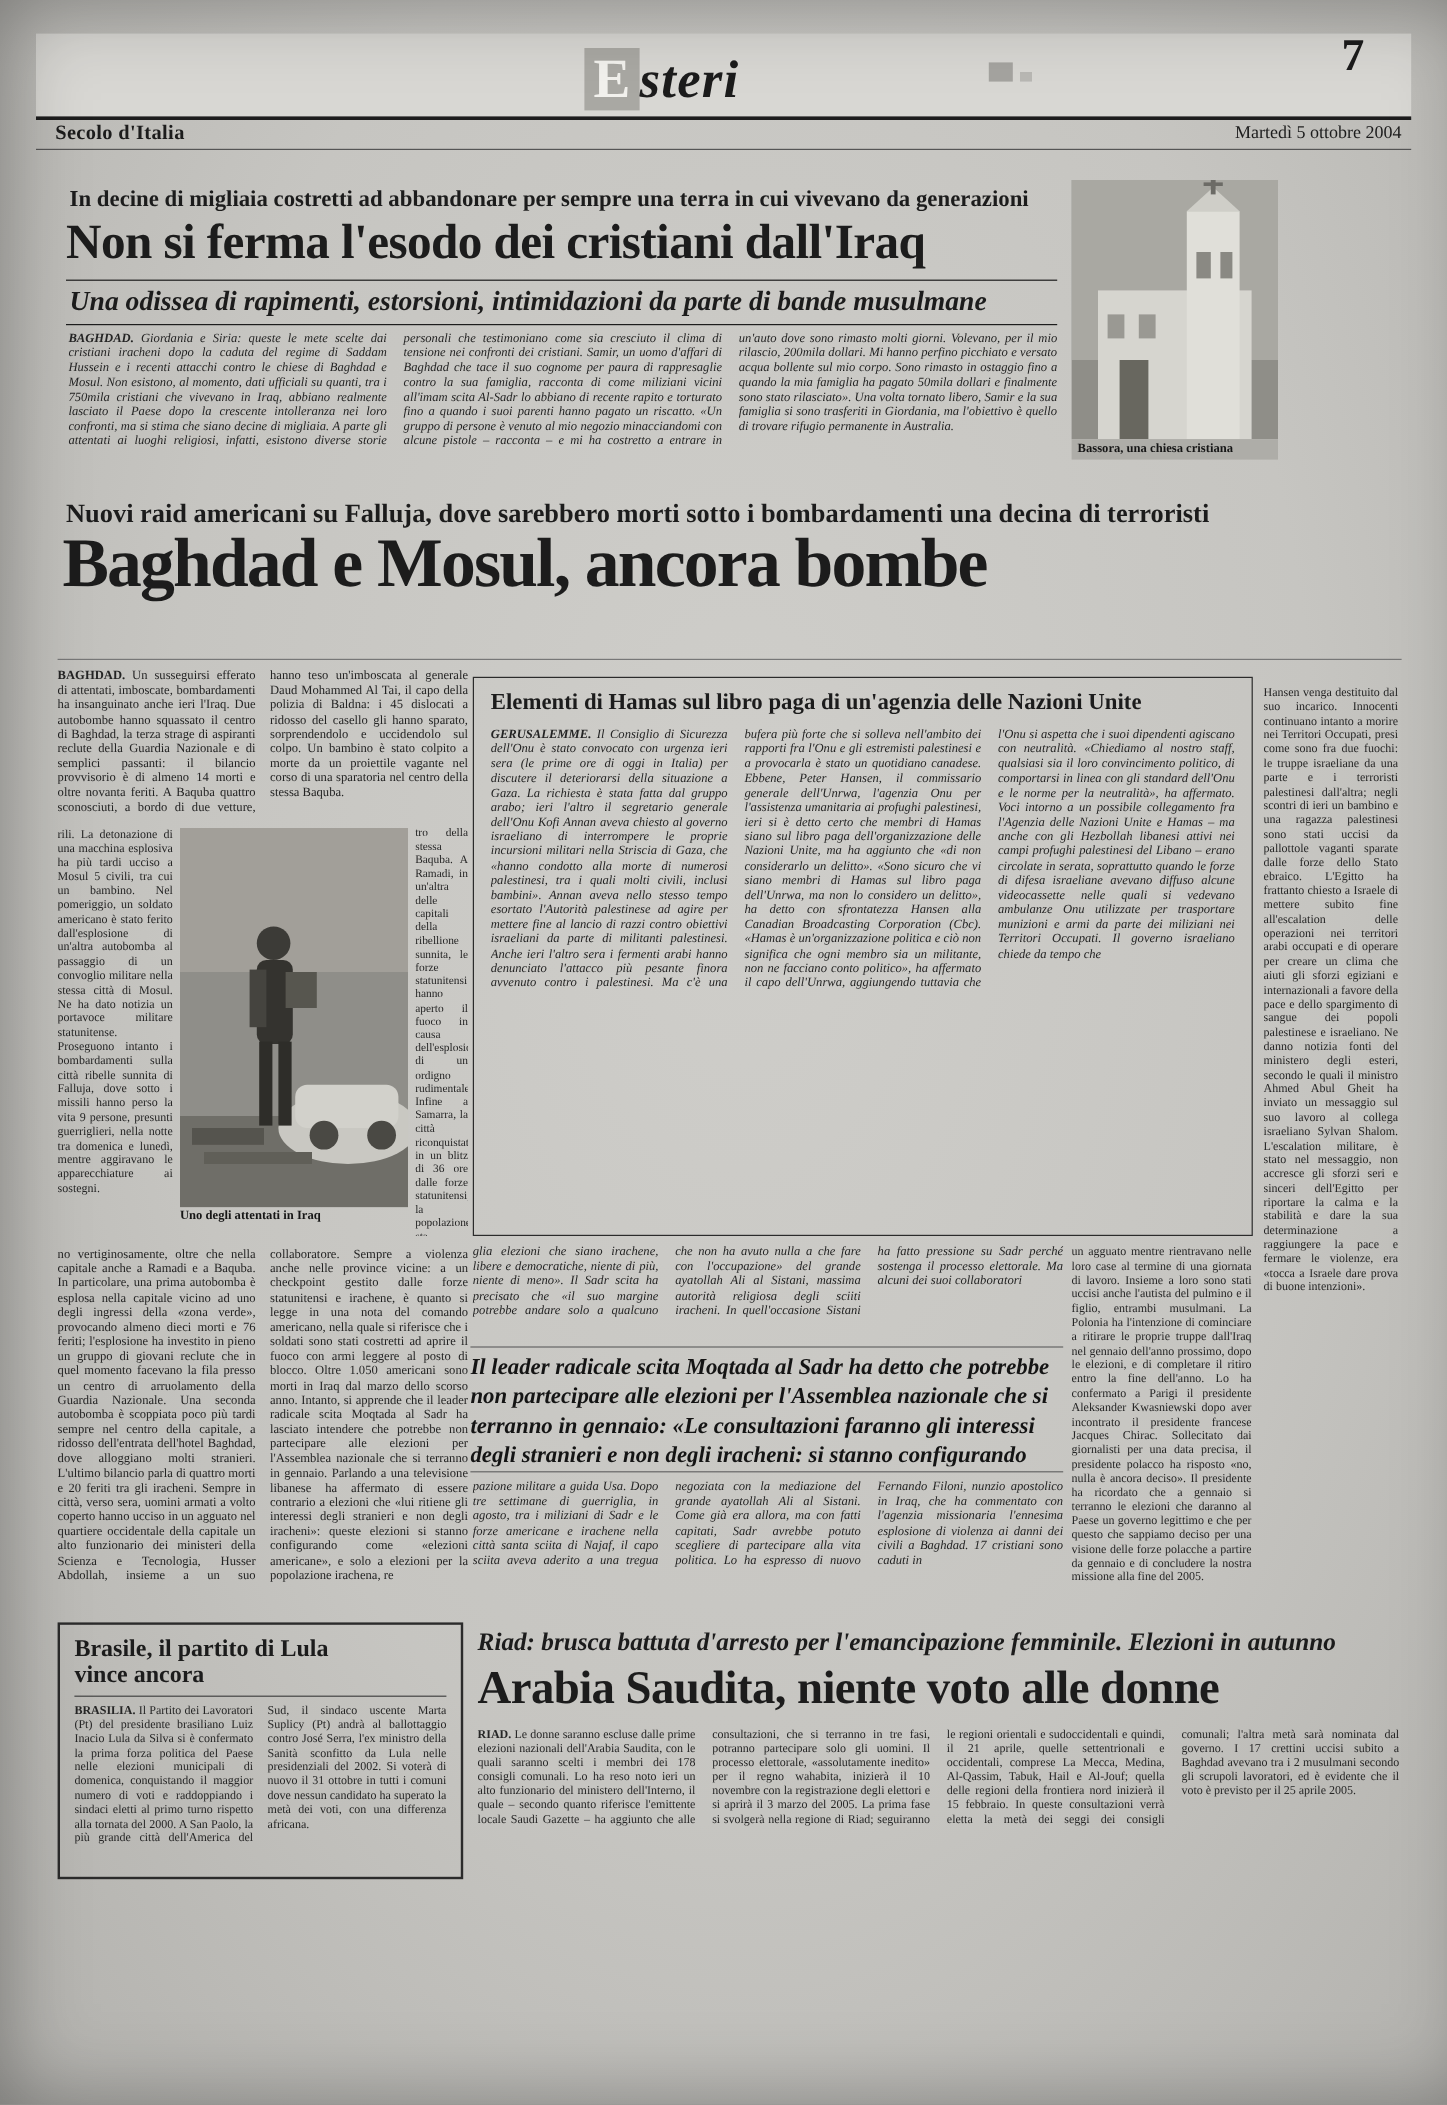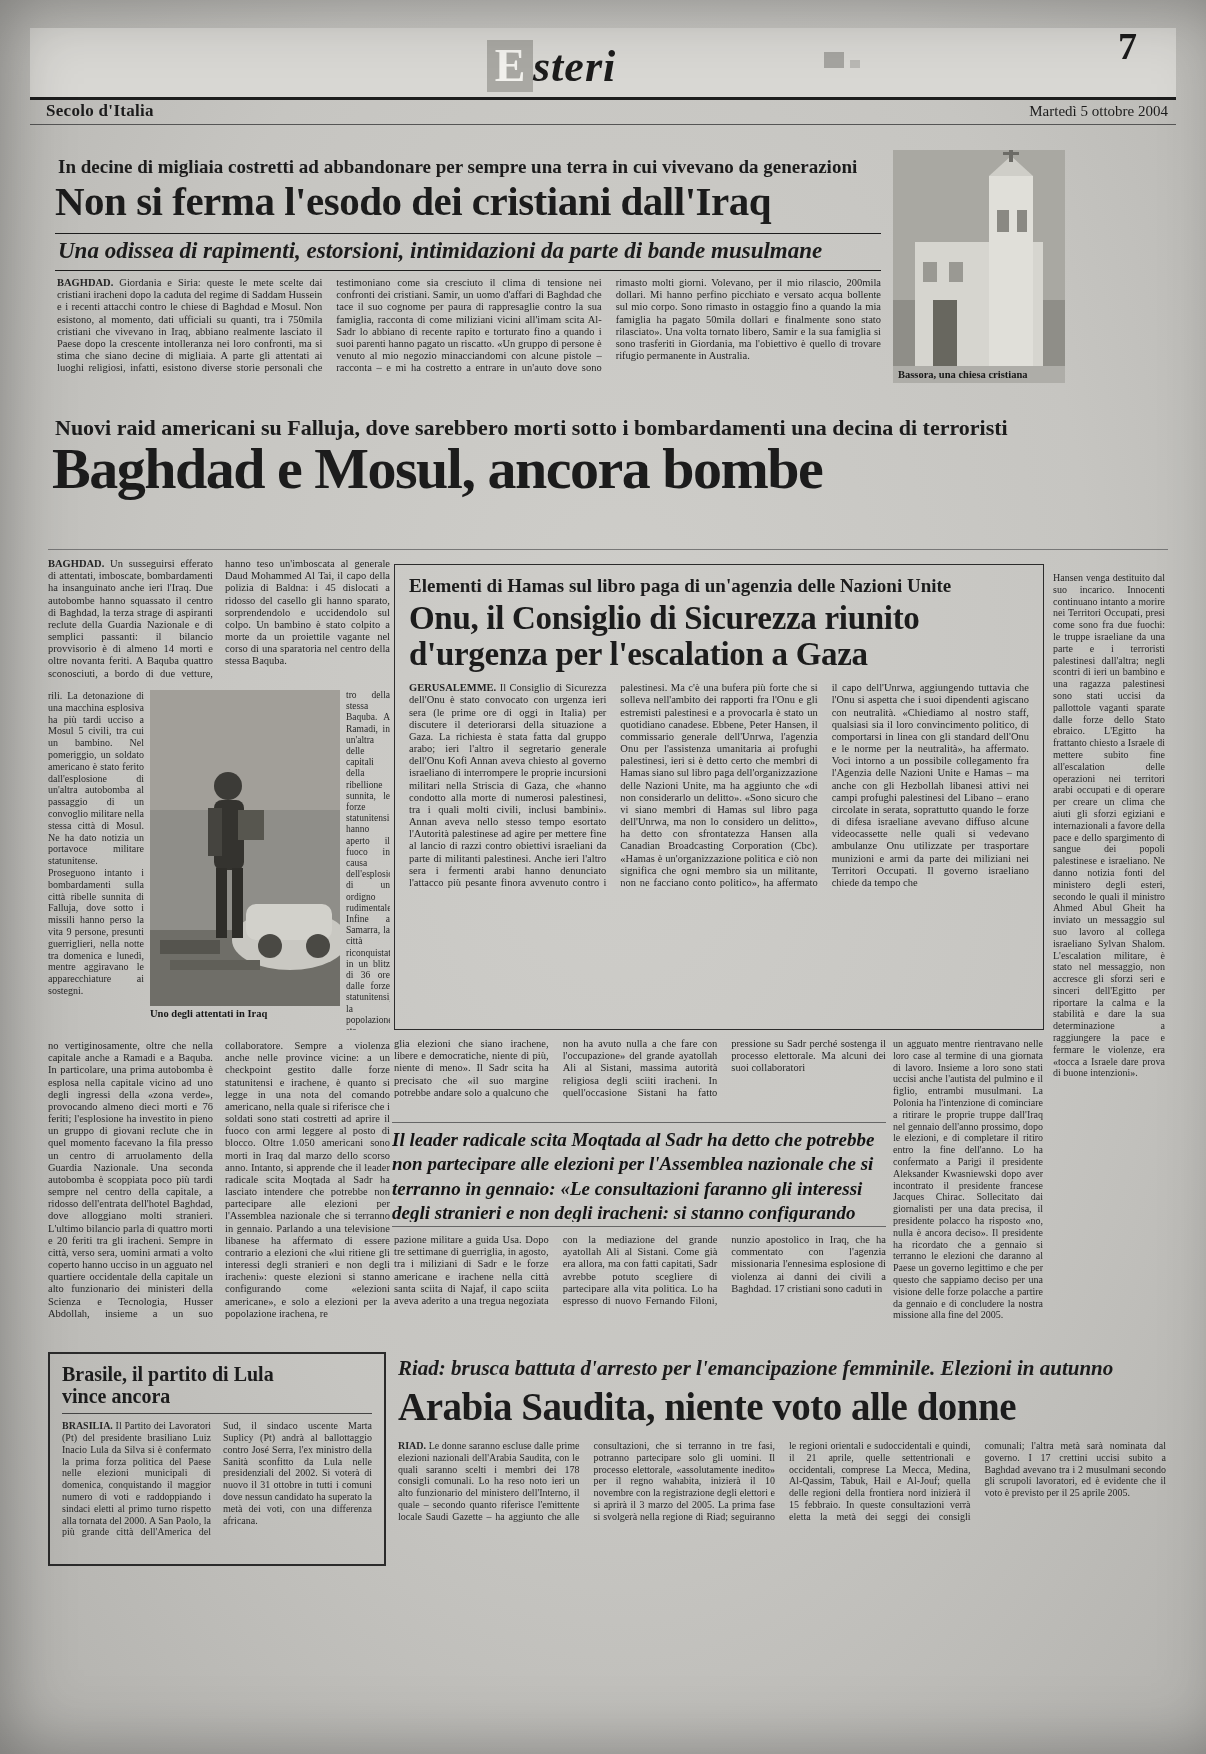--- a/index.html
+++ b/index.html
@@ -36,21 +36,21 @@
   .headline-3{font-weight:bold;font-size:33px;line-height:1.08;letter-spacing:-.3px;}
   .headline-4{font-weight:bold;font-size:39px;letter-spacing:-.5px;white-space:nowrap;}
   .headline-5{font-weight:bold;font-size:20px;line-height:1.08;}
   .subhead{font-style:italic;font-weight:bold;font-size:23px;}
   .subhead-2{font-style:italic;font-weight:bold;font-size:27px;letter-spacing:-.3px;}
   .bodytxt{
     font-size:10.5px;line-height:1.16;text-align:justify;
     overflow:hidden;hyphens:auto;color:#242424;
   }
   .cols2{column-count:2;column-gap:12px;}
-  .cols3{column-count:3;column-gap:14px;}
+  .cols3{column-count:3;column-gap:14px;font-style:italic;}
   .cols4{column-count:4;column-gap:14px;}
   .dl{font-weight:bold;}
   .photobox{background:#9a9994;overflow:hidden;}
   .caption{font-weight:bold;font-size:10.5px;padding:3px 5px;background:#aeada8;color:#161616;}
   .caption-plain{font-weight:bold;font-size:10.5px;padding:2px 0;color:#161616;}
   .newsbox{border:1px solid #2b2b2b;background:transparent;}
   .pullquote{font-weight:bold;font-style:italic;font-size:19px;line-height:1.28;color:#141414;}
   .tinytxt{font-size:10px;line-height:1.18;text-align:justify;overflow:hidden;hyphens:auto;color:#262626;}
   .sq{background:#a5a4a0;}
 </style>
@@ -131,21 +131,20 @@
       </div>
       <div class="caption-plain">Uno degli attentati in Iraq</div>
     </div>
     <div class="tinytxt" style="width:44px;height:340px;font-size:9.5px;">tro della stessa Baquba. A Ramadi, in un'altra delle capitali della ribellione sunnita, le forze statunitensi hanno aperto il fuoco in causa dell'esplosione di un ordigno rudimentale. Infine a Samarra, la città riconquistata in un blitz di 36 ore dalle forze statunitensi, la popolazione sta seppellendo in queste ore i suoi morti. Nei combattimenti hanno perso la vita 125 guerriglieri e altri 88 sono stati catturati, e sarebbero perite persone oltre una decina di civili. Domenica, inoltre, due soldati americani sono stati uccisi a Baghdad ad un</div>
   </div>
 
   <div class="abs bodytxt cols2" style="left:48px;top:1040px;width:342px;height:303px;">no vertiginosamente, oltre che nella capitale anche a Ramadi e a Baquba. In particolare, una prima autobomba è esplosa nella capitale vicino ad uno degli ingressi della «zona verde», provocando almeno dieci morti e 76 feriti; l'esplosione ha investito in pieno un gruppo di giovani reclute che in quel momento facevano la fila presso un centro di arruolamento della Guardia Nazionale. Una seconda autobomba è scoppiata poco più tardi sempre nel centro della capitale, a ridosso dell'entrata dell'hotel Baghdad, dove alloggiano molti stranieri. L'ultimo bilancio parla di quattro morti e 20 feriti tra gli iracheni. Sempre in città, verso sera, uomini armati a volto coperto hanno ucciso in un agguato nel quartiere occidentale della capitale un alto funzionario dei ministeri della Scienza e Tecnologia, Husser Abdollah, insieme a un suo collaboratore. Sempre a violenza anche nelle province vicine: a un checkpoint gestito dalle forze statunitensi e irachene, è quanto si legge in una nota del comando americano, nella quale si riferisce che i soldati sono stati costretti ad aprire il fuoco con armi leggere al posto di blocco. Oltre 1.050 americani sono morti in Iraq dal marzo dello scorso anno. Intanto, si apprende che il leader radicale scita Moqtada al Sadr ha lasciato intendere che potrebbe non partecipare alle elezioni per l'Assemblea nazionale che si terranno in gennaio. Parlando a una televisione libanese ha affermato di essere contrario a elezioni che «lui ritiene gli interessi degli stranieri e non degli iracheni»: queste elezioni si stanno configurando come «elezioni americane», e solo a elezioni per la popolazione irachena, re</div>
 
   <div class="abs newsbox" style="left:394px;top:564px;width:650px;height:466px;padding:10px 14px;box-sizing:border-box;">
     <div class="kicker" style="font-size:19px;">Elementi di Hamas sul libro paga di un'agenzia delle Nazioni Unite</div>
-    <div class="headline-3" style="margin-top:4px;width:600px;">Onu, il Consiglio di Sicurezza riunito d'urgenza per l'escalation a Gaza</div>
     <div class="bodytxt cols3" style="margin-top:10px;height:330px;">
       <span class="dl">GERUSALEMME.</span>
       <span>Il Consiglio di Sicurezza dell'Onu è stato convocato con urgenza ieri sera (le prime ore di oggi in Italia) per discutere il deteriorarsi della situazione a Gaza. La richiesta è stata fatta dal gruppo arabo; ieri l'altro il segretario generale dell'Onu Kofi Annan aveva chiesto al governo israeliano di interrompere le proprie incursioni militari nella Striscia di Gaza, che «hanno condotto alla morte di numerosi palestinesi, tra i quali molti civili, inclusi bambini». Annan aveva nello stesso tempo esortato l'Autorità palestinese ad agire per mettere fine al lancio di razzi contro obiettivi israeliani da parte di militanti palestinesi. Anche ieri l'altro sera i fermenti arabi hanno denunciato l'attacco più pesante finora avvenuto contro i palestinesi. Ma c'è una bufera più forte che si solleva nell'ambito dei rapporti fra l'Onu e gli estremisti palestinesi e a provocarla è stato un quotidiano canadese. Ebbene, Peter Hansen, il commissario generale dell'Unrwa, l'agenzia Onu per l'assistenza umanitaria ai profughi palestinesi, ieri si è detto certo che membri di Hamas siano sul libro paga dell'organizzazione delle Nazioni Unite, ma ha aggiunto che «di non considerarlo un delitto». «Sono sicuro che vi siano membri di Hamas sul libro paga dell'Unrwa, ma non lo considero un delitto», ha detto con sfrontatezza Hansen alla Canadian Broadcasting Corporation (Cbc). «Hamas è un'organizzazione politica e ciò non significa che ogni membro sia un militante, non ne facciano conto politico», ha affermato il capo dell'Unrwa, aggiungendo tuttavia che l'Onu si aspetta che i suoi dipendenti agiscano con neutralità. «Chiediamo al nostro staff, qualsiasi sia il loro convincimento politico, di comportarsi in linea con gli standard dell'Onu e le norme per la neutralità», ha affermato. Voci intorno a un possibile collegamento fra l'Agenzia delle Nazioni Unite e Hamas – ma anche con gli Hezbollah libanesi attivi nei campi profughi palestinesi del Libano – erano circolate in serata, soprattutto quando le forze di difesa israeliane avevano diffuso alcune videocassette nelle quali si vedevano ambulanze Onu utilizzate per trasportare munizioni e armi da parte dei miliziani nei Territori Occupati. Il governo israeliano chiede da tempo che</span>
     </div>
   </div>
 
   <div class="abs tinytxt" style="left:1053px;top:572px;width:112px;height:772px;">Hansen venga destituito dal suo incarico. Innocenti continuano intanto a morire nei Territori Occupati, presi come sono fra due fuochi: le truppe israeliane da una parte e i terroristi palestinesi dall'altra; negli scontri di ieri un bambino e una ragazza palestinesi sono stati uccisi da pallottole vaganti sparate dalle forze dello Stato ebraico. L'Egitto ha frattanto chiesto a Israele di mettere subito fine all'escalation delle operazioni nei territori arabi occupati e di operare per creare un clima che aiuti gli sforzi egiziani e internazionali a favore della pace e dello spargimento di sangue dei popoli palestinese e israeliano. Ne danno notizia fonti del ministero degli esteri, secondo le quali il ministro Ahmed Abul Gheit ha inviato un messaggio sul suo lavoro al collega israeliano Sylvan Shalom. L'escalation militare, è stato nel messaggio, non accresce gli sforzi seri e sinceri dell'Egitto per riportare la calma e la stabilità e dare la sua determinazione a raggiungere la pace e fermare le violenze, era «tocca a Israele dare prova di buone intenzioni».</div>
 
   <div class="abs bodytxt cols3" style="left:394px;top:1038px;width:492px;height:84px;">glia elezioni che siano irachene, libere e democratiche, niente di più, niente di meno». Il Sadr scita ha precisato che «il suo margine potrebbe andare solo a qualcuno che non ha avuto nulla a che fare con l'occupazione» del grande ayatollah Ali al Sistani, massima autorità religiosa degli sciiti iracheni. In quell'occasione Sistani ha fatto pressione su Sadr perché sostenga il processo elettorale. Ma alcuni dei suoi collaboratori</div>
   <div class="abs tinytxt" style="left:893px;top:1038px;width:150px;height:306px;">un agguato mentre rientravano nelle loro case al termine di una giornata di lavoro. Insieme a loro sono stati uccisi anche l'autista del pulmino e il figlio, entrambi musulmani. La Polonia ha l'intenzione di cominciare a ritirare le proprie truppe dall'Iraq nel gennaio dell'anno prossimo, dopo le elezioni, e di completare il ritiro entro la fine dell'anno. Lo ha confermato a Parigi il presidente Aleksander Kwasniewski dopo aver incontrato il presidente francese Jacques Chirac. Sollecitato dai giornalisti per una data precisa, il presidente polacco ha risposto «no, nulla è ancora deciso». Il presidente ha ricordato che a gennaio si terranno le elezioni che daranno al Paese un governo legittimo e che per questo che sappiamo deciso per una visione delle forze polacche a partire da gennaio e di concludere la nostra missione alla fine del 2005.</div>

